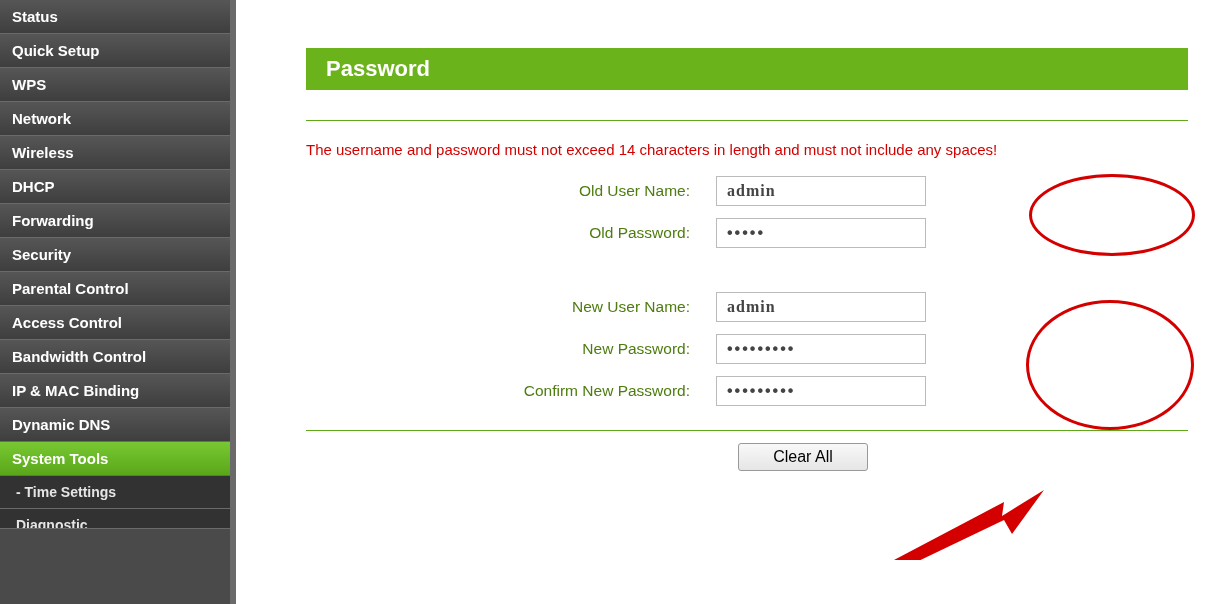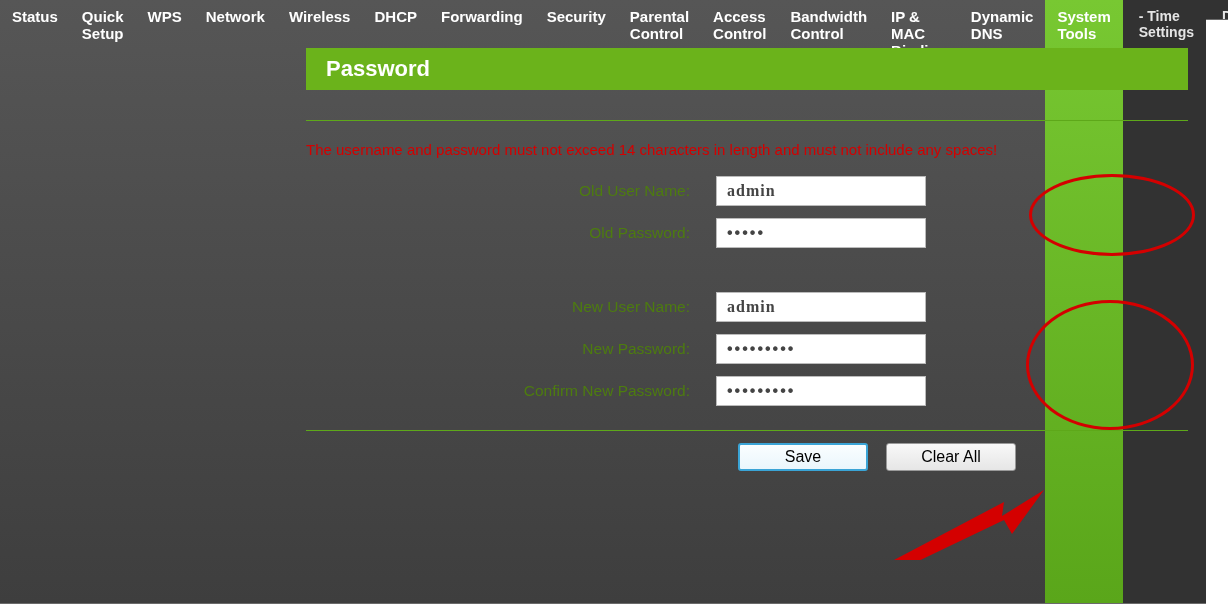--- a/index.html
+++ b/index.html
@@ -11,20 +11,21 @@
       height: 604px;
       overflow: hidden;
       position: relative;
     }
     .container { display: flex; height: 100%; }
     .sidebar {
       width: 236px;
       background: #4a4a4a;
       border-right: 6px solid #6a6a6a;
       display: flex;
+      flex-direction: column;
     }
     .sidebar-item {
       color: #fff;
       font-weight: bold;
       font-size: 15px;
       padding: 8px 12px;
       border-bottom: 1px solid #6a6a6a;
       background: linear-gradient(to bottom, #565656, #3e3e3e);
       cursor: pointer;
     }
@@ -192,21 +193,20 @@
       <div class="form-row">
         <div class="form-label">Confirm New Password:</div>
         <input class="form-input pw" type="text" value="•••••••••" style="">
       </div>
 
     </div>
 
     <hr class="hr-green2">
 
     <div class="btn-row">
-      <button class="btn save">Save</button>
       <button class="btn">Clear All</button>
     </div>
 
     <div class="anno-circle1"></div>
     <div class="anno-circle2"></div>
     <svg class="anno-arrow" viewBox="0 0 150 70">
       <polygon points="0,70 110,12 108,26 150,0 118,44 110,30 14,76" fill="#d40000"></polygon>
     </svg>
   </div>
 </div>

